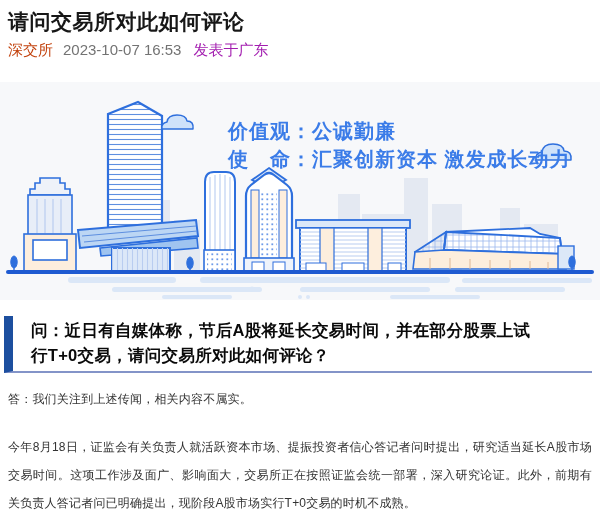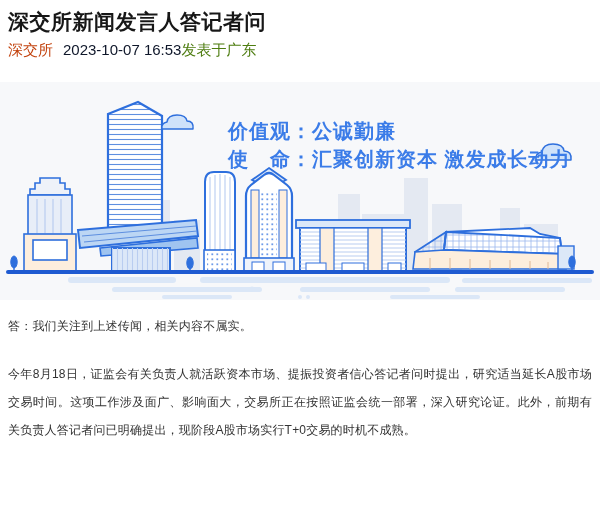--- a/index.html
+++ b/index.html
@@ -10,22 +10,22 @@
   }
   .article{width:600px;}
   .title{
     margin:9px 8px 0 8px;font-size:21px;line-height:25px;font-weight:bold;
     color:#171717;letter-spacing:.5px;
   }
   .byline{
     margin:7px 8px 0 8px;font-size:15px;line-height:17px;white-space:nowrap;
   }
   .byline .author{color:#c2410c;margin-right:10px;cursor:pointer;}
-  .byline .date{color:#0f172a;margin-right:0;}
-  .byline .loc{color:#4d7c0f;}
+  .byline .date{color:#737373;margin-right:12px;}
+  .byline .loc{color:#a21caf;}
   .hero{display:block;margin-top:24px;}
   .question-box{
     margin:16px 8px 0 4px;
     border-left:9px solid #1d4f9f;
     border-bottom:2px solid #8394c8;
     padding:2px 8px 3px 18px;
   }
   .q-line{
     font-size:16.5px;font-weight:bold;color:#0a0a0a;line-height:25px;
     letter-spacing:.3px;
@@ -35,21 +35,21 @@
     margin:0;font-size:12px;color:#333333;line-height:28px;
     letter-spacing:.2px;text-align:justify;
   }
   .answer p + p{margin-top:20px;}
 </style>
 </head>
 <body>
 
 <div class="article">
 
-  <h1 class="title">深交所新闻发言人答记者问</h1>
+  <h1 class="title">请问交易所对此如何评论</h1>
 
   <div class="byline">
     <span class="author">深交所</span><span class="date">2023-10-07 16:53</span><span class="loc">发表于广东</span>
   </div>
 
   <svg class="hero" width="600" height="218" viewBox="0 0 600 218">
     <defs>
       <pattern id="hatchH" width="8" height="5" patternUnits="userSpaceOnUse">
         <path d="M0,2.5 H8" stroke="#5e8fe0" stroke-width="1.1"></path>
       </pattern>
@@ -167,19 +167,23 @@
       <rect x="390" y="213" width="90" height="4" rx="2"></rect>
       <circle cx="252" cy="207" r="2.4"></circle>
       <circle cx="300" cy="215" r="2"></circle>
       <circle cx="308" cy="215" r="2"></circle>
     </g>
 
     <text x="228" y="56" font-size="20" font-weight="bold" fill="#3b7ce8" letter-spacing="1">价值观：公诚勤廉</text>
     <text x="228" y="84" font-size="20" font-weight="bold" fill="#3b7ce8" letter-spacing="1">使　命：汇聚创新资本 激发成长动力</text>
   </svg>
 
+  <div class="question-box">
+    <div class="q-line">问：近日有自媒体称，节后A股将延长交易时间，并在部分股票上试</div>
+    <div class="q-line">行T+0交易，请问交易所对此如何评论？</div>
+  </div>
 
   <div class="answer">
     <p>答：我们关注到上述传闻，相关内容不属实。</p>
     <p>今年8月18日，证监会有关负责人就活跃资本市场、提振投资者信心答记者问时提出，研究适当延长A股市场交易时间。这项工作涉及面广、影响面大，交易所正在按照证监会统一部署，深入研究论证。此外，前期有关负责人答记者问已明确提出，现阶段A股市场实行T+0交易的时机不成熟。</p>
   </div>
 
 </div>
 
 </body></html>

